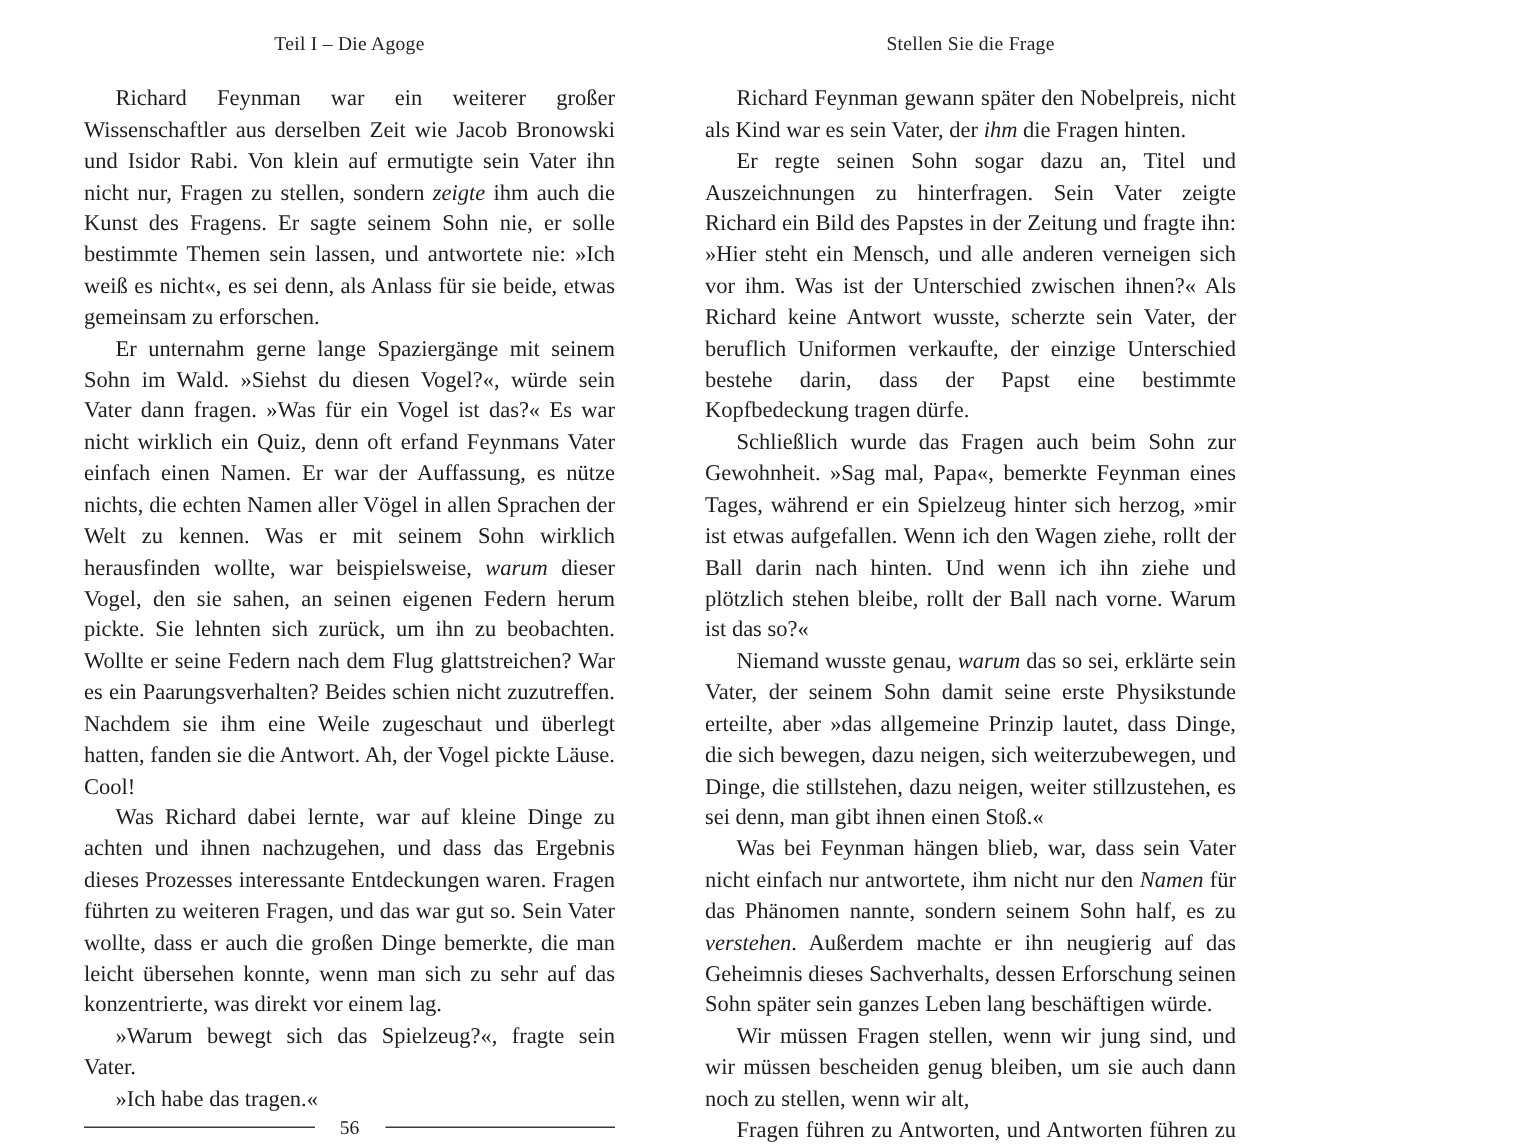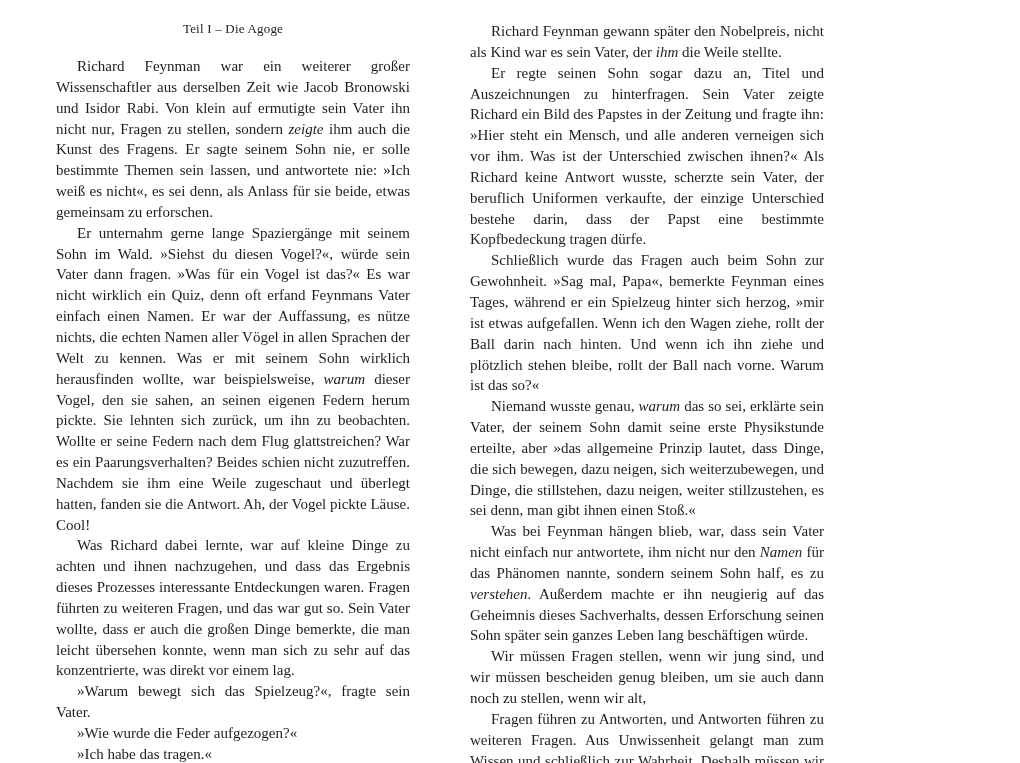--- a/index.html
+++ b/index.html
@@ -64,33 +64,33 @@
 
 <div class="spread">
 
   <div class="page page-left">
     <div class="running-header">Teil I – Die Agoge</div>
     <div class="page-body">
         <p class="para"><span>Richard Feynman war ein weiterer großer Wissenschaftler aus derselben Zeit wie Jacob Bronowski und Isidor Rabi. Von klein auf ermutigte sein Vater ihn nicht nur, Fragen zu stellen, sondern </span><em>zeigte</em><span> ihm auch die Kunst des Fragens. Er sagte seinem Sohn nie, er solle bestimmte Themen sein lassen, und antwortete nie: »Ich weiß es nicht«, es sei denn, als Anlass für sie beide, etwas gemeinsam zu erforschen.</span></p>
         <p class="para"><span>Er unternahm gerne lange Spaziergänge mit seinem Sohn im Wald. »Siehst du diesen Vogel?«, würde sein Vater dann fragen. »Was für ein Vogel ist das?« Es war nicht wirklich ein Quiz, denn oft erfand Feynmans Vater einfach einen Namen. Er war der Auffassung, es nütze nichts, die echten Namen aller Vögel in allen Sprachen der Welt zu kennen. Was er mit seinem Sohn wirklich herausfinden wollte, war beispielsweise, </span><em>warum</em><span> dieser Vogel, den sie sahen, an seinen eigenen Federn herum pickte. Sie lehnten sich zurück, um ihn zu beobachten. Wollte er seine Federn nach dem Flug glattstreichen? War es ein Paarungsverhalten? Beides schien nicht zuzutreffen. Nachdem sie ihm eine Weile zugeschaut und überlegt hatten, fanden sie die Antwort. Ah, der Vogel pickte Läuse. Cool!</span></p>
         <p class="para"><span>Was Richard dabei lernte, war auf kleine Dinge zu achten und ihnen nachzugehen, und dass das Ergebnis dieses Prozesses interessante Entdeckungen waren. Fragen führten zu weiteren Fragen, und das war gut so. Sein Vater wollte, dass er auch die großen Dinge bemerkte, die man leicht übersehen konnte, wenn man sich zu sehr auf das konzentrierte, was direkt vor einem lag.</span></p>
         <p class="para"><span>»Warum bewegt sich das Spielzeug?«, fragte sein Vater.</span></p>
-        <p class="para"><span>»Wie wurde die Feder aufgezogen?«</span></p>
         <p class="para"><span>»Ich habe das tragen.«</span></p>
       </div>
     <div class="page-footer">
       <span class="footer-rule"></span>
       <span class="page-num">56</span>
       <span class="footer-rule"></span>
     </div>
   </div>
 
   <div class="page page-right">
+    <div class="running-header">Stellen Sie die Frage</div>
     <div class="page-body">
-        <p class="para"><span>Richard Feynman gewann später den Nobelpreis, nicht als Kind war es sein Vater, der </span><em>ihm</em><span> die Weile stellte.</span></p>
+        <p class="para"><span>Richard Feynman gewann später den Nobelpreis, nicht als Kind war es sein Vater, der </span><em>ihm</em><span> die Fragen hinten.</span></p>
         <p class="para"><span>Er regte seinen Sohn sogar dazu an, Titel und Auszeichnungen zu hinterfragen. Sein Vater zeigte Richard ein Bild des Papstes in der Zeitung und fragte ihn: »Hier steht ein Mensch, und alle anderen verneigen sich vor ihm. Was ist der Unterschied zwischen ihnen?« Als Richard keine Antwort wusste, scherzte sein Vater, der beruflich Uniformen verkaufte, der einzige Unterschied bestehe darin, dass der Papst eine bestimmte Kopfbedeckung tragen dürfe.</span></p>
         <p class="para"><span>Schließlich wurde das Fragen auch beim Sohn zur Gewohnheit. »Sag mal, Papa«, bemerkte Feynman eines Tages, während er ein Spielzeug hinter sich herzog, »mir ist etwas aufgefallen. Wenn ich den Wagen ziehe, rollt der Ball darin nach hinten. Und wenn ich ihn ziehe und plötzlich stehen bleibe, rollt der Ball nach vorne. Warum ist das so?«</span></p>
         <p class="para"><span>Niemand wusste genau, </span><em>warum</em><span> das so sei, erklärte sein Vater, der seinem Sohn damit seine erste Physikstunde erteilte, aber »das allgemeine Prinzip lautet, dass Dinge, die sich bewegen, dazu neigen, sich weiterzubewegen, und Dinge, die stillstehen, dazu neigen, weiter stillzustehen, es sei denn, man gibt ihnen einen Stoß.«</span></p>
         <p class="para"><span>Was bei Feynman hängen blieb, war, dass sein Vater nicht einfach nur antwortete, ihm nicht nur den </span><em>Namen</em><span> für das Phänomen nannte, sondern seinem Sohn half, es zu </span><em>verstehen</em><span>. Außerdem machte er ihn neugierig auf das Geheimnis dieses Sachverhalts, dessen Erforschung seinen Sohn später sein ganzes Leben lang beschäftigen würde.</span></p>
         <p class="para"><span>Wir müssen Fragen stellen, wenn wir jung sind, und wir müssen bescheiden genug bleiben, um sie auch dann noch zu stellen, wenn wir alt,</span></p>
         <p class="para"><span>Fragen führen zu Antworten, und Antworten führen zu weiteren Fragen. Aus Unwissenheit gelangt man zum Wissen und schließlich zur Wahrheit. Deshalb müssen wir uns klarmachen, dass es keine dummen Fragen gibt. Tatsächlich wird man </span><em>nur</em><span> durch Fragen klug. Je frecher und hemmungsloser, desto besser.</span></p>
       </div>
     <div class="page-footer">
       <span class="footer-rule"></span>
       <span class="page-num">47</span>

